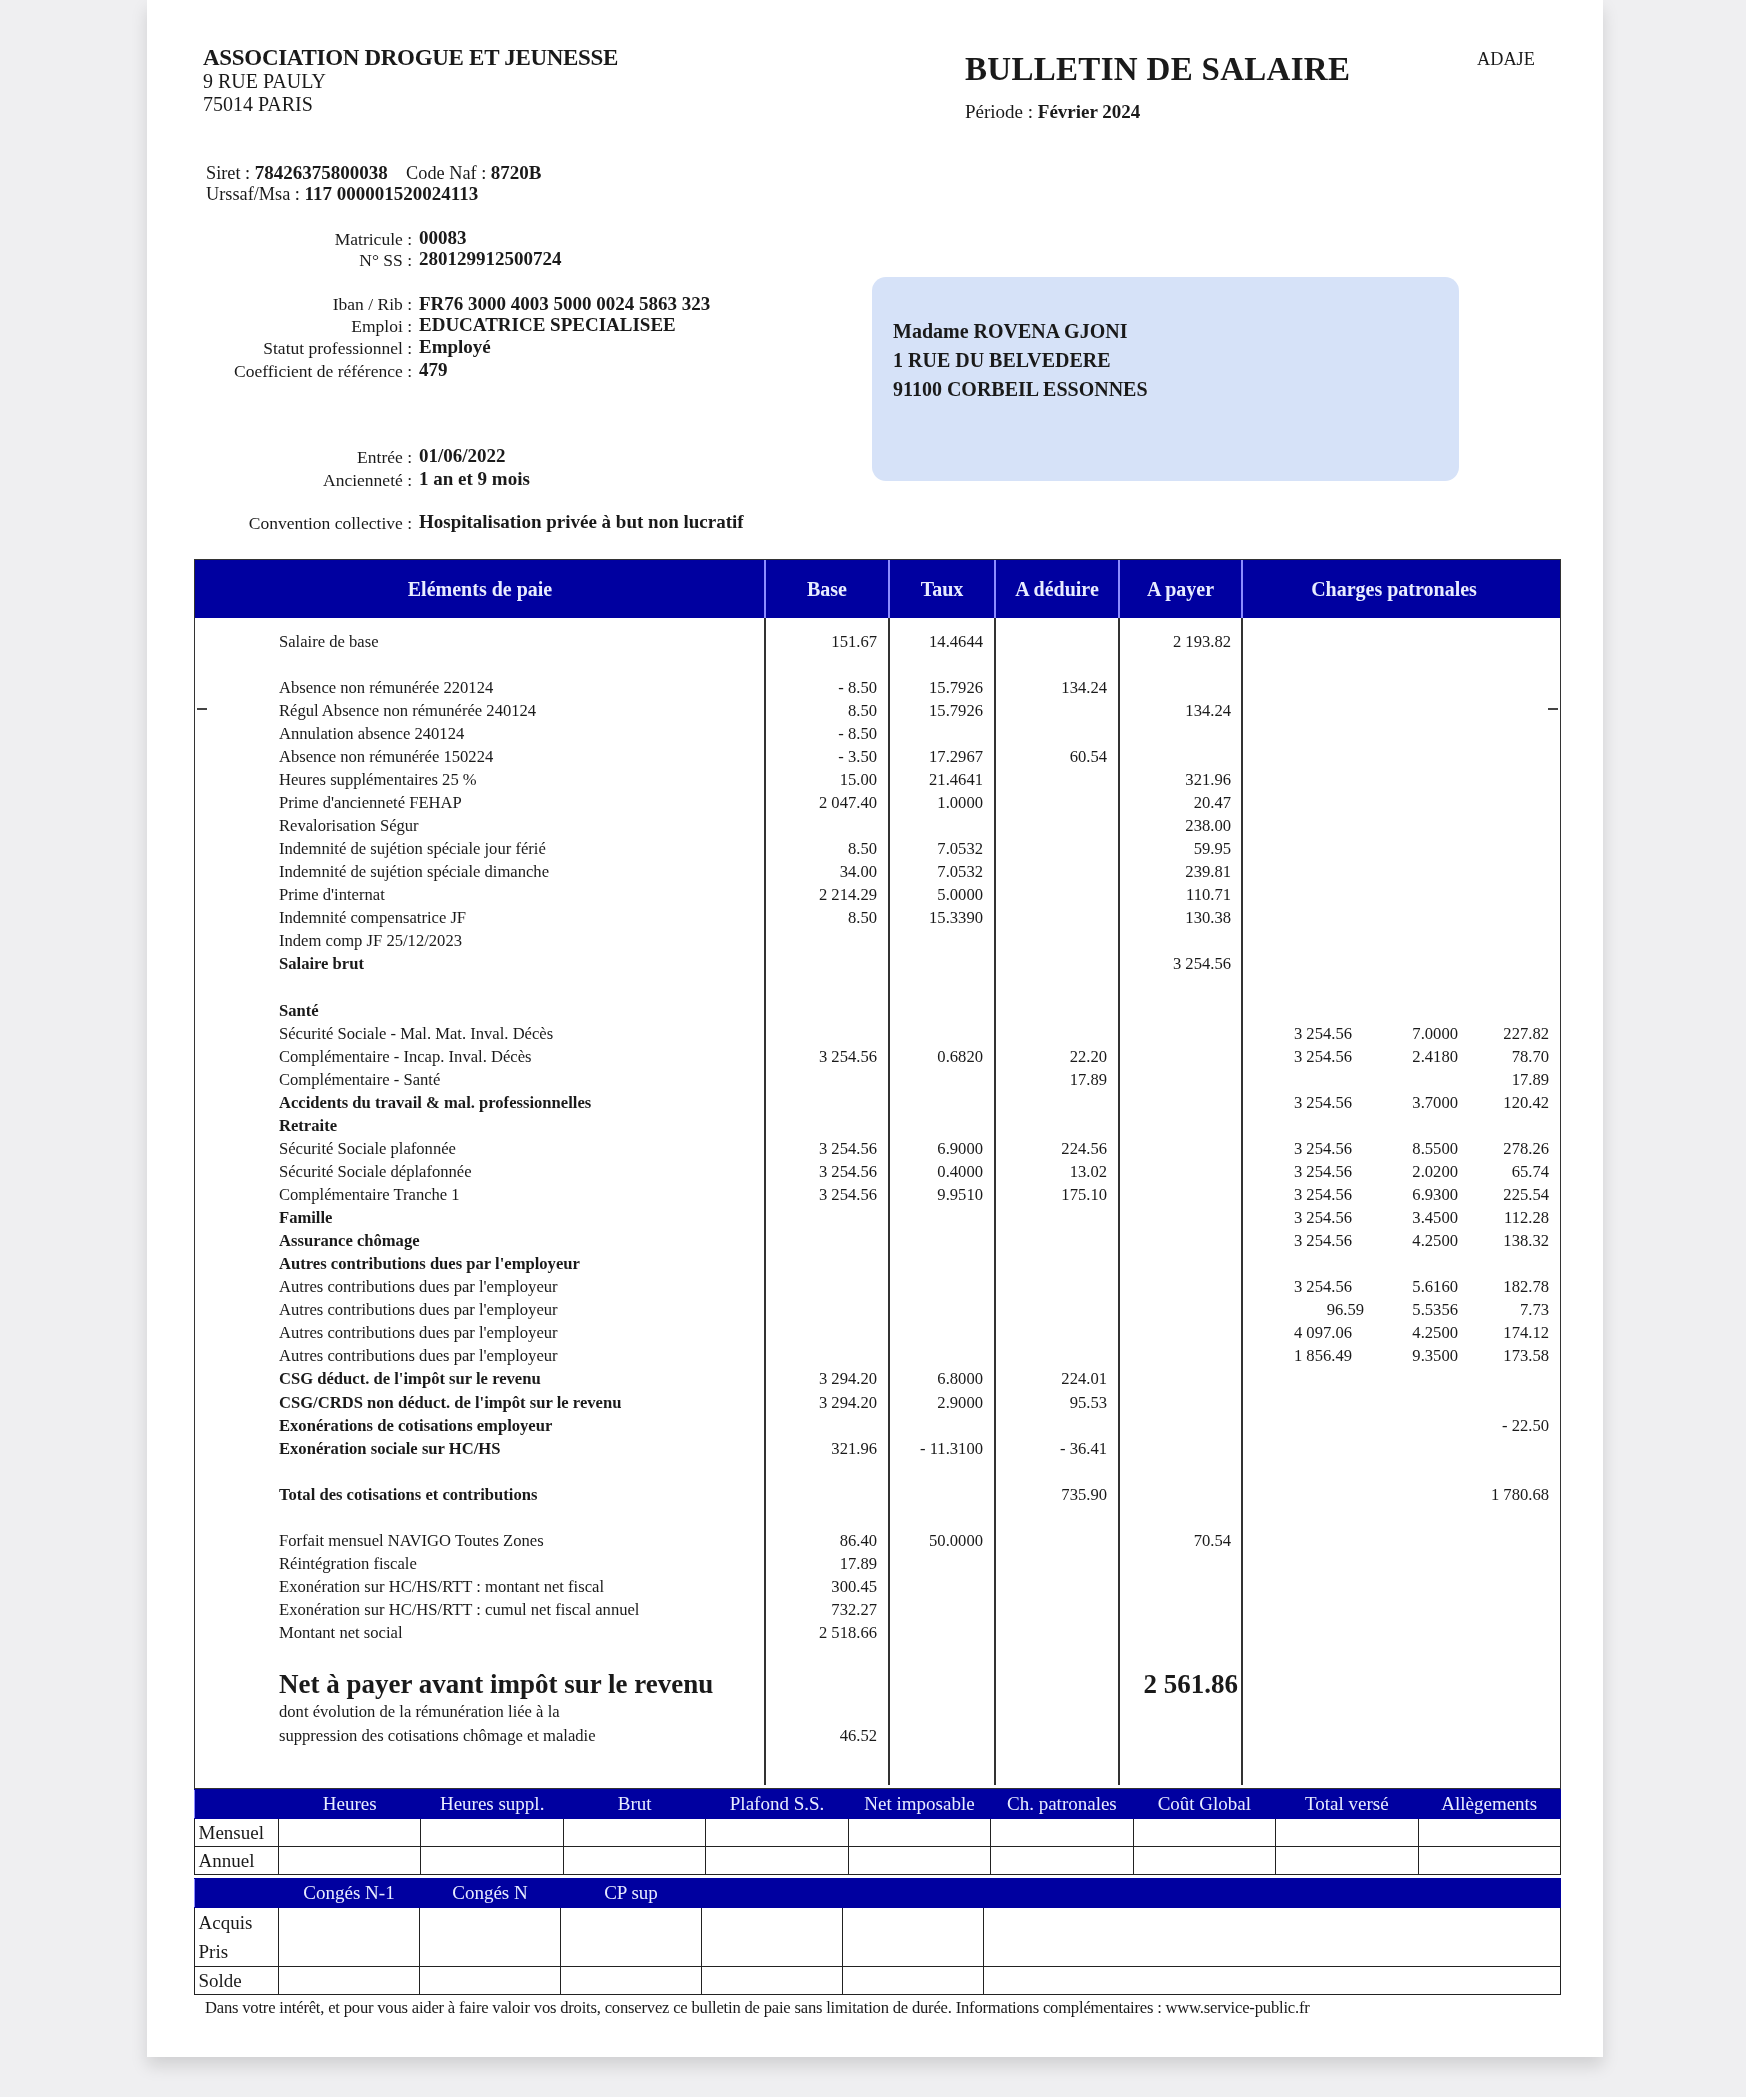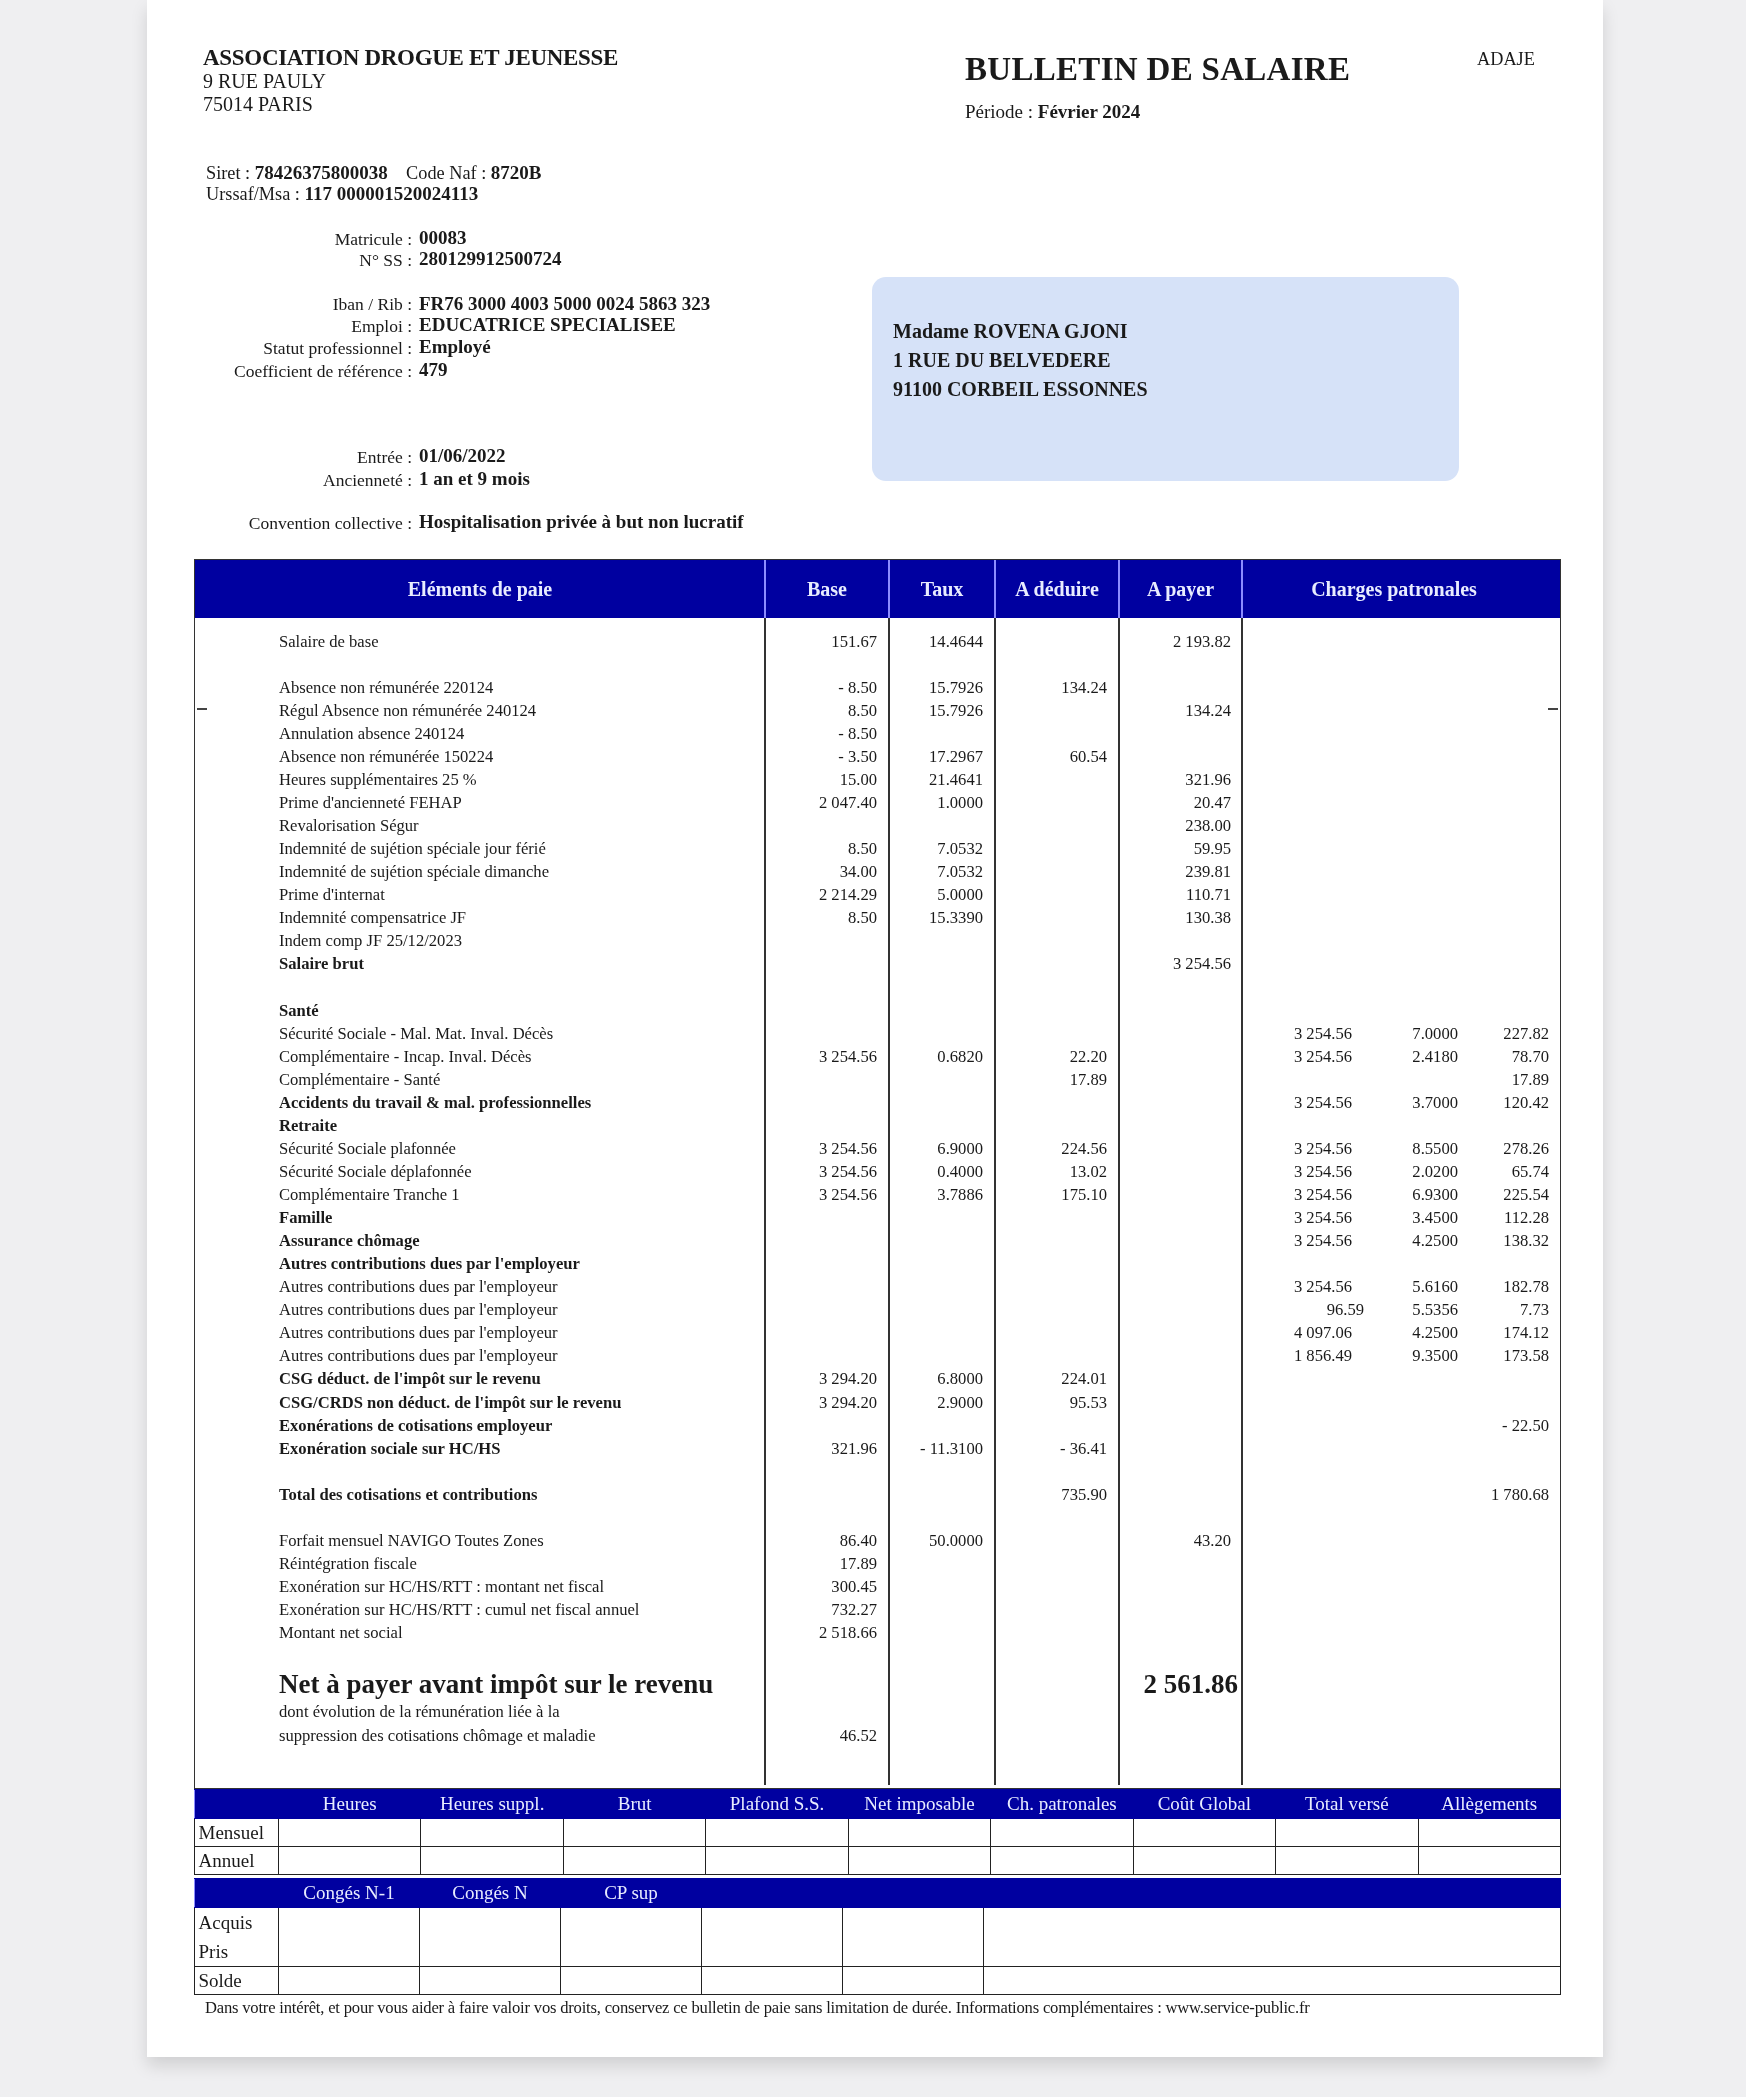--- a/index.html
+++ b/index.html
@@ -255,21 +255,21 @@
         <span class="num c-base">3 254.56</span>
         <span class="num c-taux">0.4000</span>
         <span class="num c-ded">13.02</span>
         <span class="num c-pb" style="right: 208px;">3 254.56</span>
         <span class="num c-pt">2.0200</span>
         <span class="num c-pm">65.74</span>
       </div>
       <div class="row" style="top: 625px;">
         <span class="lab">Complémentaire Tranche 1</span>
         <span class="num c-base">3 254.56</span>
-        <span class="num c-taux">3.7886</span>
+        <span class="num c-taux">9.9510</span>
         <span class="num c-ded">175.10</span>
         <span class="num c-pb" style="right: 208px;">3 254.56</span>
         <span class="num c-pt">6.9300</span>
         <span class="num c-pm">225.54</span>
       </div>
       <div class="row bold" style="top: 648px;">
         <span class="lab">Famille</span>
         <span class="num c-pb" style="right: 208px;">3 254.56</span>
         <span class="num c-pt">3.4500</span>
         <span class="num c-pm">112.28</span>
@@ -331,21 +331,21 @@
       </div>
       <div class="row bold" style="top: 925px;">
         <span class="lab">Total des cotisations et contributions</span>
         <span class="num c-ded">735.90</span>
         <span class="num c-pm">1 780.68</span>
       </div>
       <div class="row" style="top: 971px;">
         <span class="lab">Forfait mensuel NAVIGO Toutes Zones</span>
         <span class="num c-base">86.40</span>
         <span class="num c-taux">50.0000</span>
-        <span class="num c-pay">43.20</span>
+        <span class="num c-pay">70.54</span>
       </div>
       <div class="row" style="top: 994px;">
         <span class="lab">Réintégration fiscale</span>
         <span class="num c-base">17.89</span>
       </div>
       <div class="row" style="top: 1017px;">
         <span class="lab">Exonération sur HC/HS/RTT : montant net fiscal</span>
         <span class="num c-base">300.45</span>
       </div>
       <div class="row" style="top: 1040px;">

